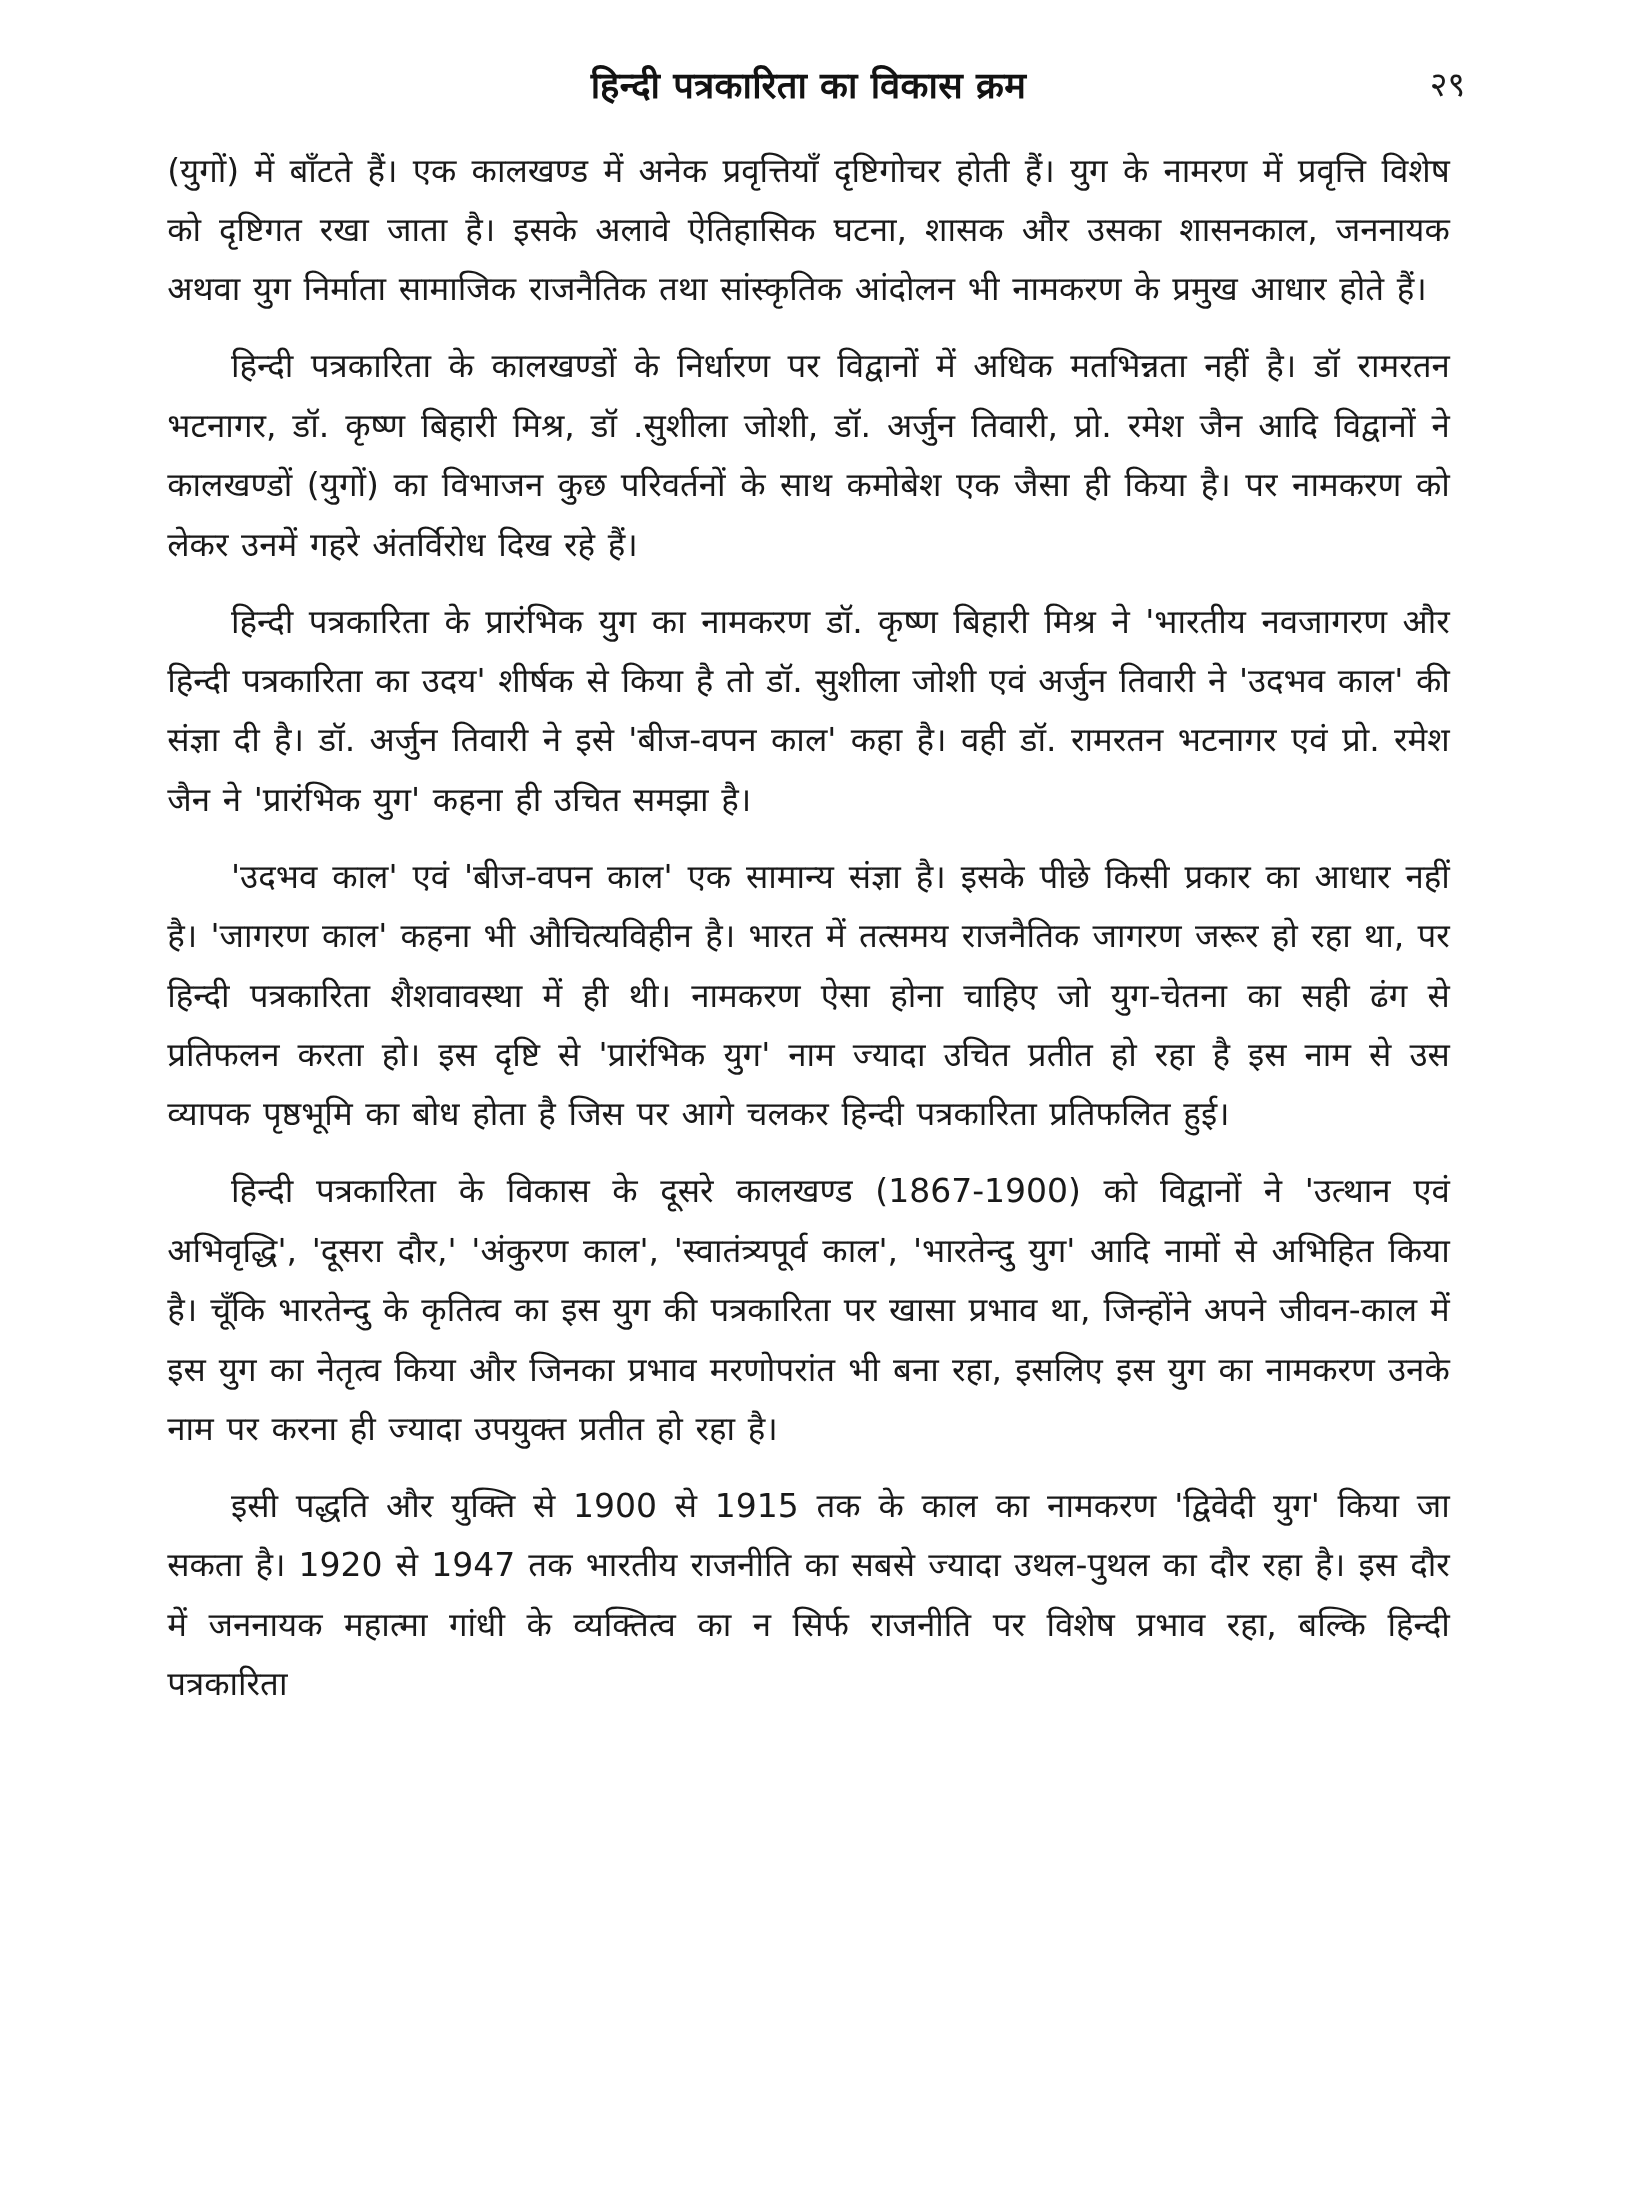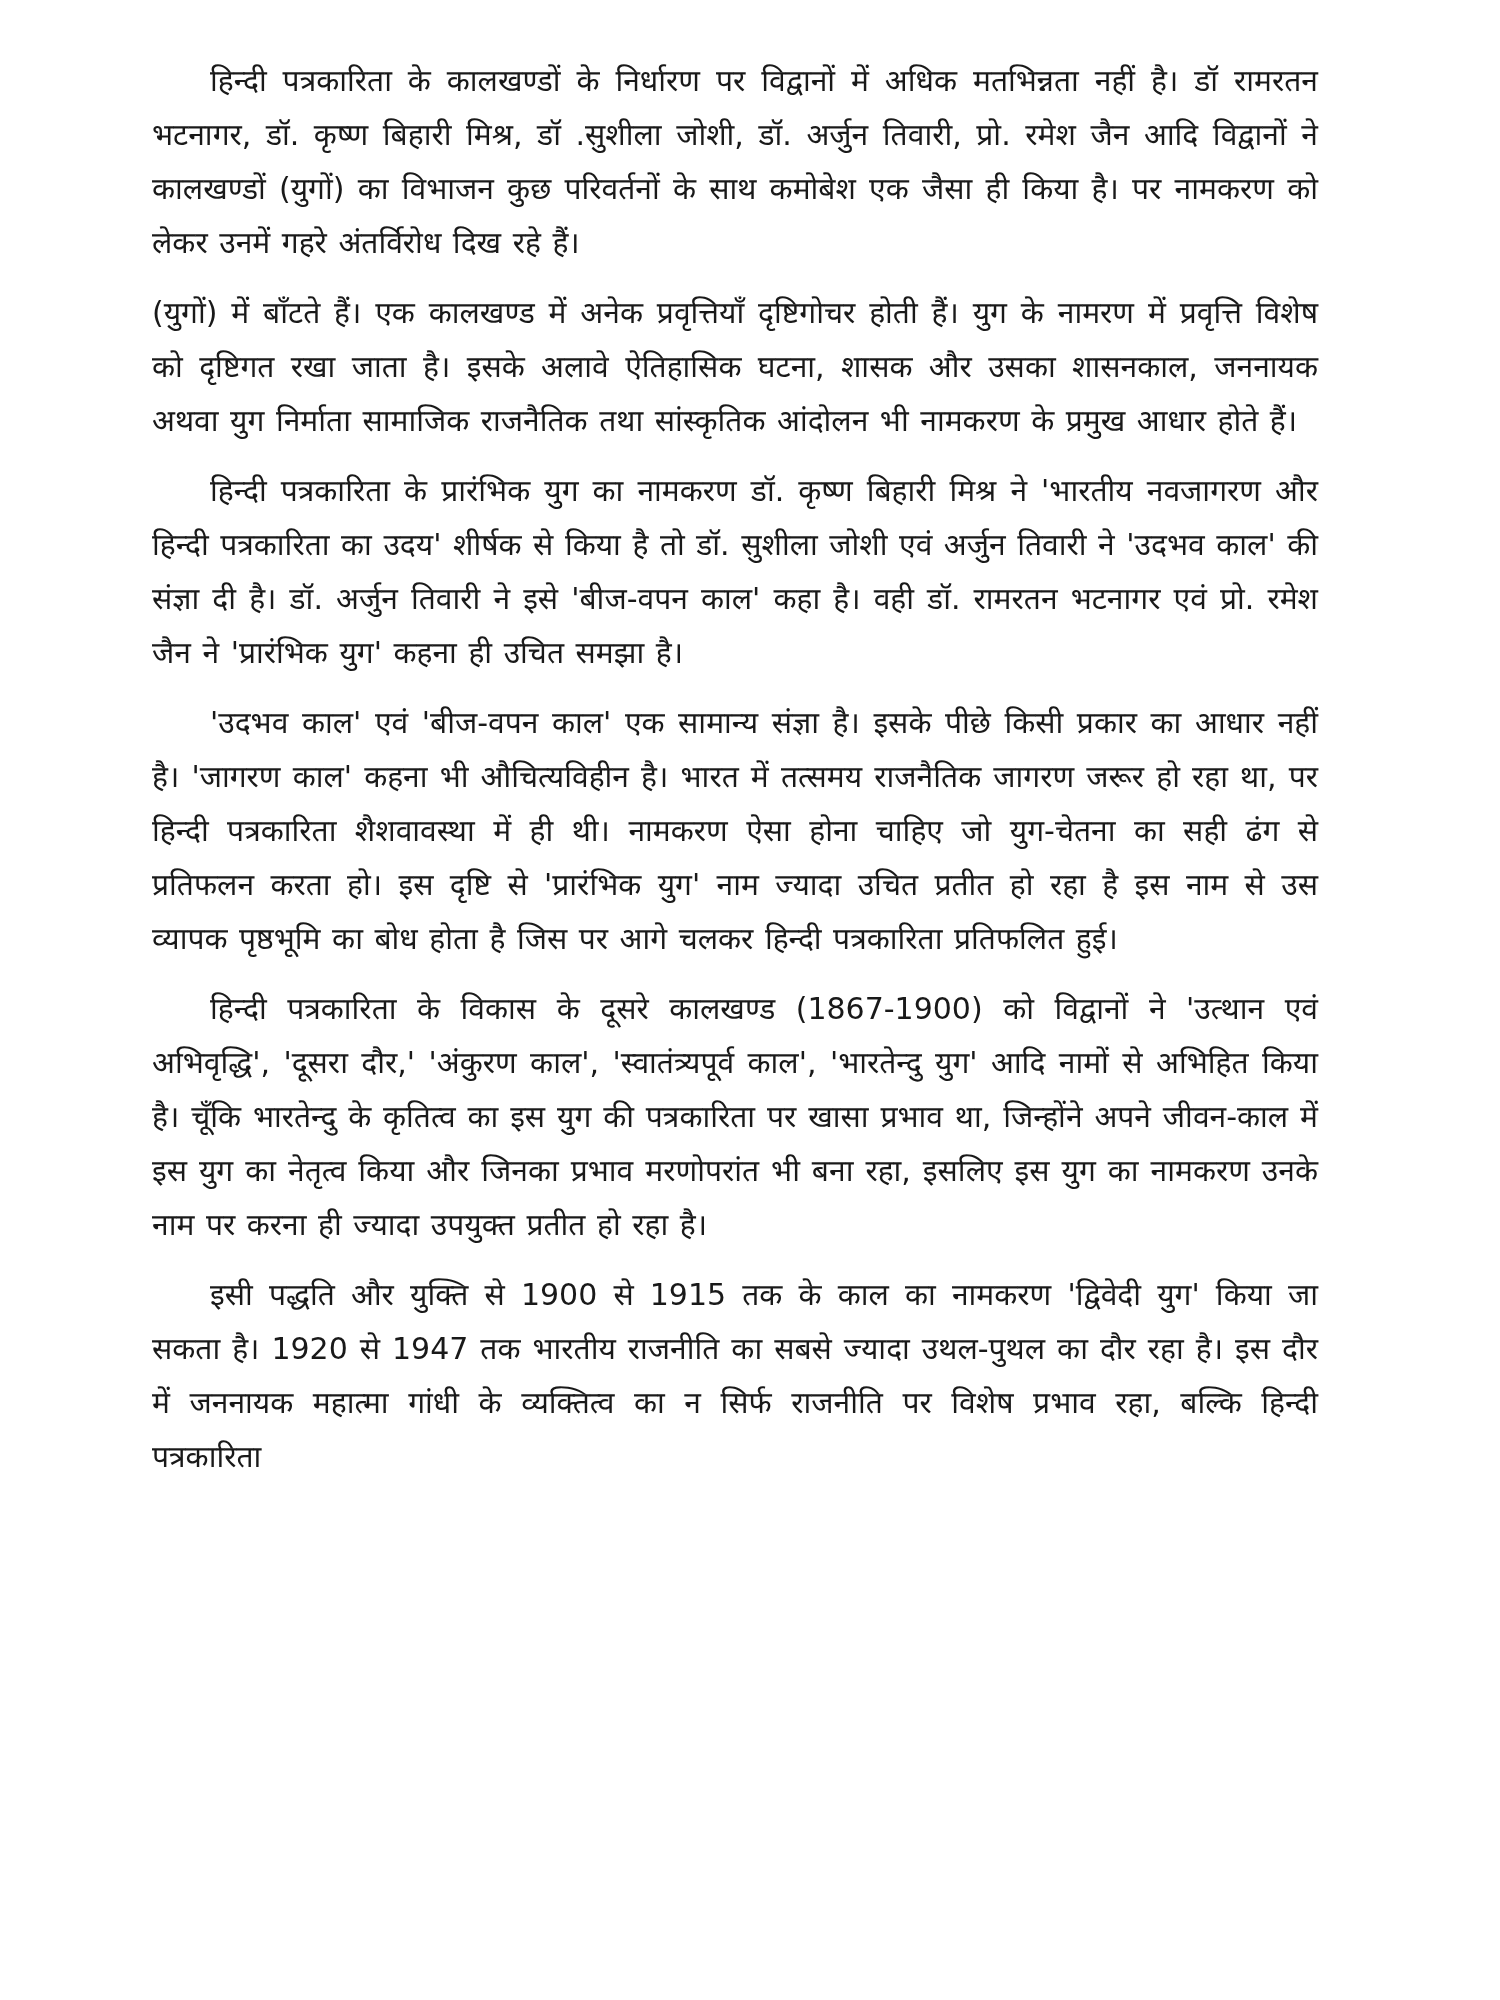--- a/index.html
+++ b/index.html
@@ -58,23 +58,27 @@
   }
   .para:last-child {
     margin-bottom: 0;
   }
 </style>
 </head>
 <body>
 
 <div class="page">
 
+  <div class="page-header">
+    <span class="page-title">हिन्दी पत्रकारिता का विकास क्रम</span>
+    <span class="page-number">२९</span>
+  </div>
 
   <div class="text-body" id="text-body">
+      <p class="para">(युगों) में बाँटते हैं। एक कालखण्ड में अनेक प्रवृत्तियाँ दृष्टिगोचर होती हैं। युग के नामरण में प्रवृत्ति विशेष को दृष्टिगत रखा जाता है। इसके अलावे ऐतिहासिक घटना, शासक और उसका शासनकाल, जननायक अथवा युग निर्माता सामाजिक राजनैतिक तथा सांस्कृतिक आंदोलन भी नामकरण के प्रमुख आधार होते हैं।</p>
       <p class="para indent">हिन्दी पत्रकारिता के कालखण्डों के निर्धारण पर विद्वानों में अधिक मतभिन्नता नहीं है। डॉ रामरतन भटनागर, डॉ. कृष्ण बिहारी मिश्र, डॉ .सुशीला जोशी, डॉ. अर्जुन तिवारी, प्रो. रमेश जैन आदि विद्वानों ने कालखण्डों (युगों) का विभाजन कुछ परिवर्तनों के साथ कमोबेश एक जैसा ही किया है। पर नामकरण को लेकर उनमें गहरे अंतर्विरोध दिख रहे हैं।</p>
-      <p class="para">(युगों) में बाँटते हैं। एक कालखण्ड में अनेक प्रवृत्तियाँ दृष्टिगोचर होती हैं। युग के नामरण में प्रवृत्ति विशेष को दृष्टिगत रखा जाता है। इसके अलावे ऐतिहासिक घटना, शासक और उसका शासनकाल, जननायक अथवा युग निर्माता सामाजिक राजनैतिक तथा सांस्कृतिक आंदोलन भी नामकरण के प्रमुख आधार होते हैं।</p>
       <p class="para indent">हिन्दी पत्रकारिता के प्रारंभिक युग का नामकरण डॉ. कृष्ण बिहारी मिश्र ने 'भारतीय नवजागरण और हिन्दी पत्रकारिता का उदय' शीर्षक से किया है तो डॉ. सुशीला जोशी एवं अर्जुन तिवारी ने 'उदभव काल' की संज्ञा दी है। डॉ. अर्जुन तिवारी ने इसे 'बीज-वपन काल' कहा है। वही डॉ. रामरतन भटनागर एवं प्रो. रमेश जैन ने 'प्रारंभिक युग' कहना ही उचित समझा है।</p>
       <p class="para indent">'उदभव काल' एवं 'बीज-वपन काल' एक सामान्य संज्ञा है। इसके पीछे किसी प्रकार का आधार नहीं है। 'जागरण काल' कहना भी औचित्यविहीन है। भारत में तत्समय राजनैतिक जागरण जरूर हो रहा था, पर हिन्दी पत्रकारिता शैशवावस्था में ही थी। नामकरण ऐसा होना चाहिए जो युग-चेतना का सही ढंग से प्रतिफलन करता हो। इस दृष्टि से 'प्रारंभिक युग' नाम ज्यादा उचित प्रतीत हो रहा है इस नाम से उस व्यापक पृष्ठभूमि का बोध होता है जिस पर आगे चलकर हिन्दी पत्रकारिता प्रतिफलित हुई।</p>
       <p class="para indent">हिन्दी पत्रकारिता के विकास के दूसरे कालखण्ड (1867-1900) को विद्वानों ने 'उत्थान एवं अभिवृद्धि', 'दूसरा दौर,' 'अंकुरण काल', 'स्वातंत्र्यपूर्व काल', 'भारतेन्दु युग' आदि नामों से अभिहित किया है। चूँकि भारतेन्दु के कृतित्व का इस युग की पत्रकारिता पर खासा प्रभाव था, जिन्होंने अपने  जीवन-काल में इस युग का नेतृत्व किया और जिनका प्रभाव मरणोपरांत भी बना रहा, इसलिए इस युग का नामकरण उनके नाम पर करना ही ज्यादा उपयुक्त प्रतीत हो रहा है।</p>
       <p class="para indent">इसी पद्धति और युक्ति से 1900 से 1915 तक के काल का नामकरण 'द्विवेदी युग' किया जा सकता है। 1920 से 1947 तक भारतीय राजनीति का सबसे ज्यादा उथल-पुथल का दौर रहा है। इस दौर में जननायक महात्मा गांधी के व्यक्तित्व का न सिर्फ राजनीति पर विशेष प्रभाव रहा, बल्कि हिन्दी पत्रकारिता</p>
     </div>
 
 </div>
 
 </body></html>

